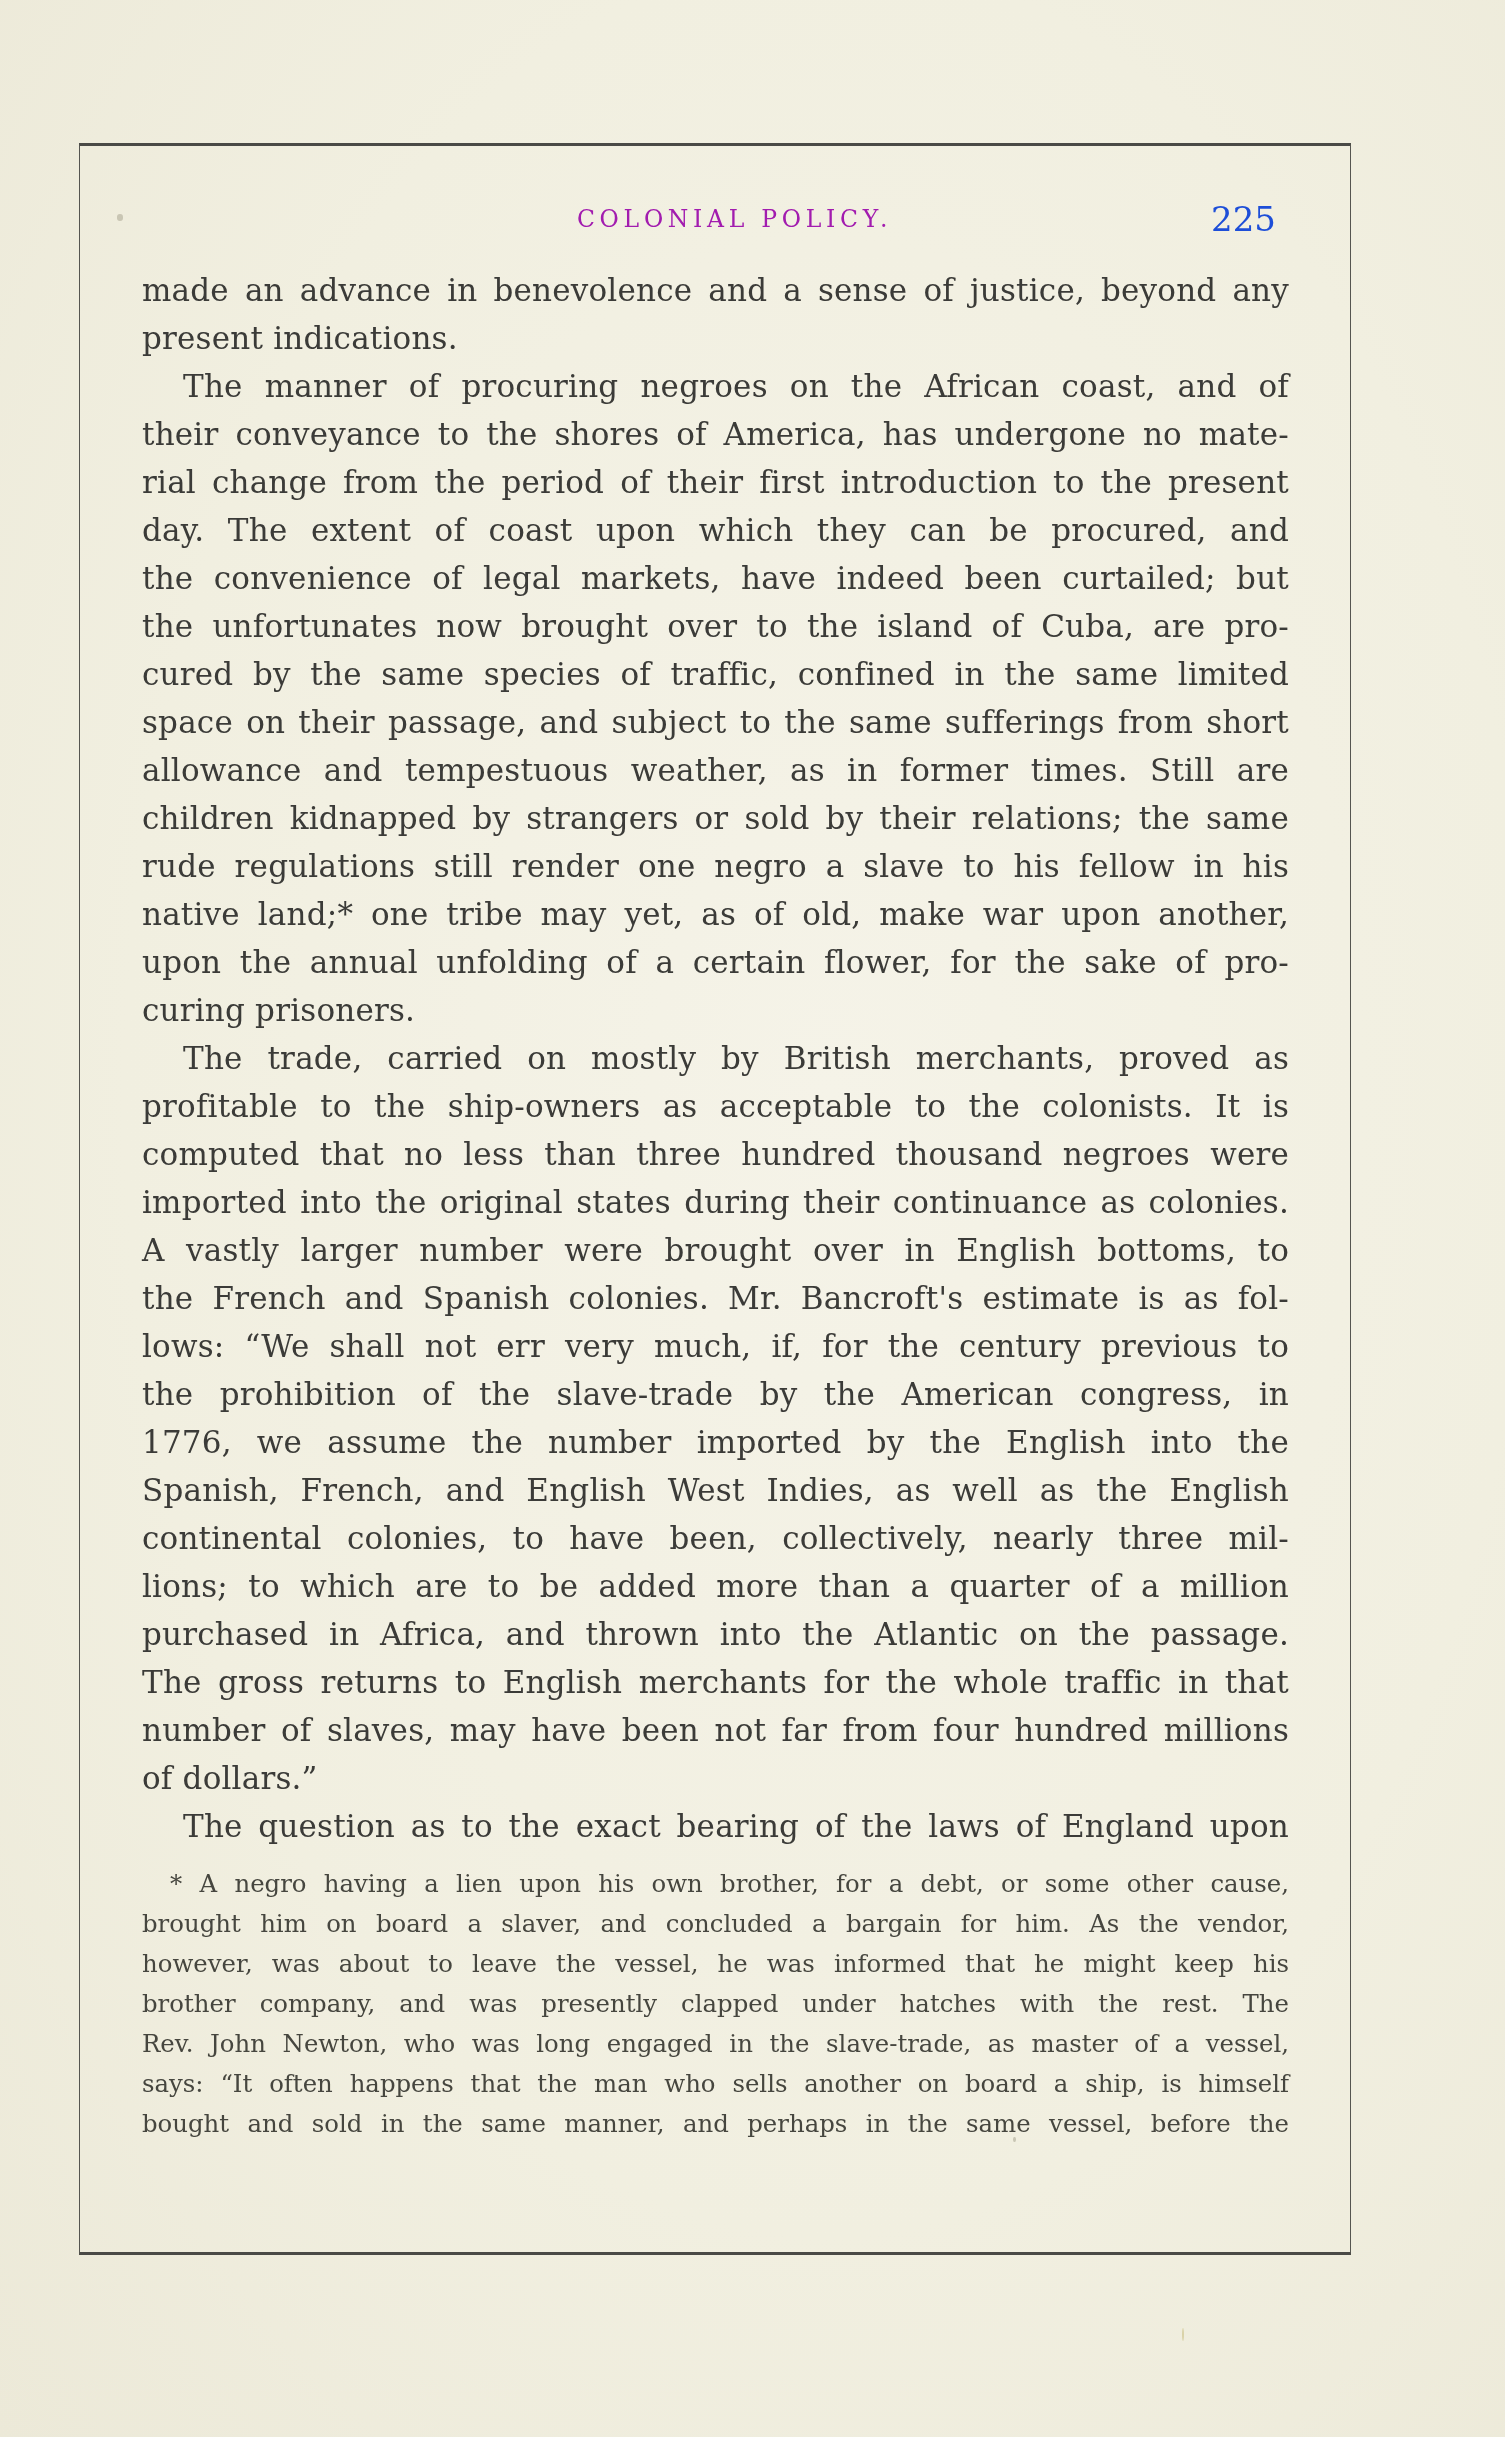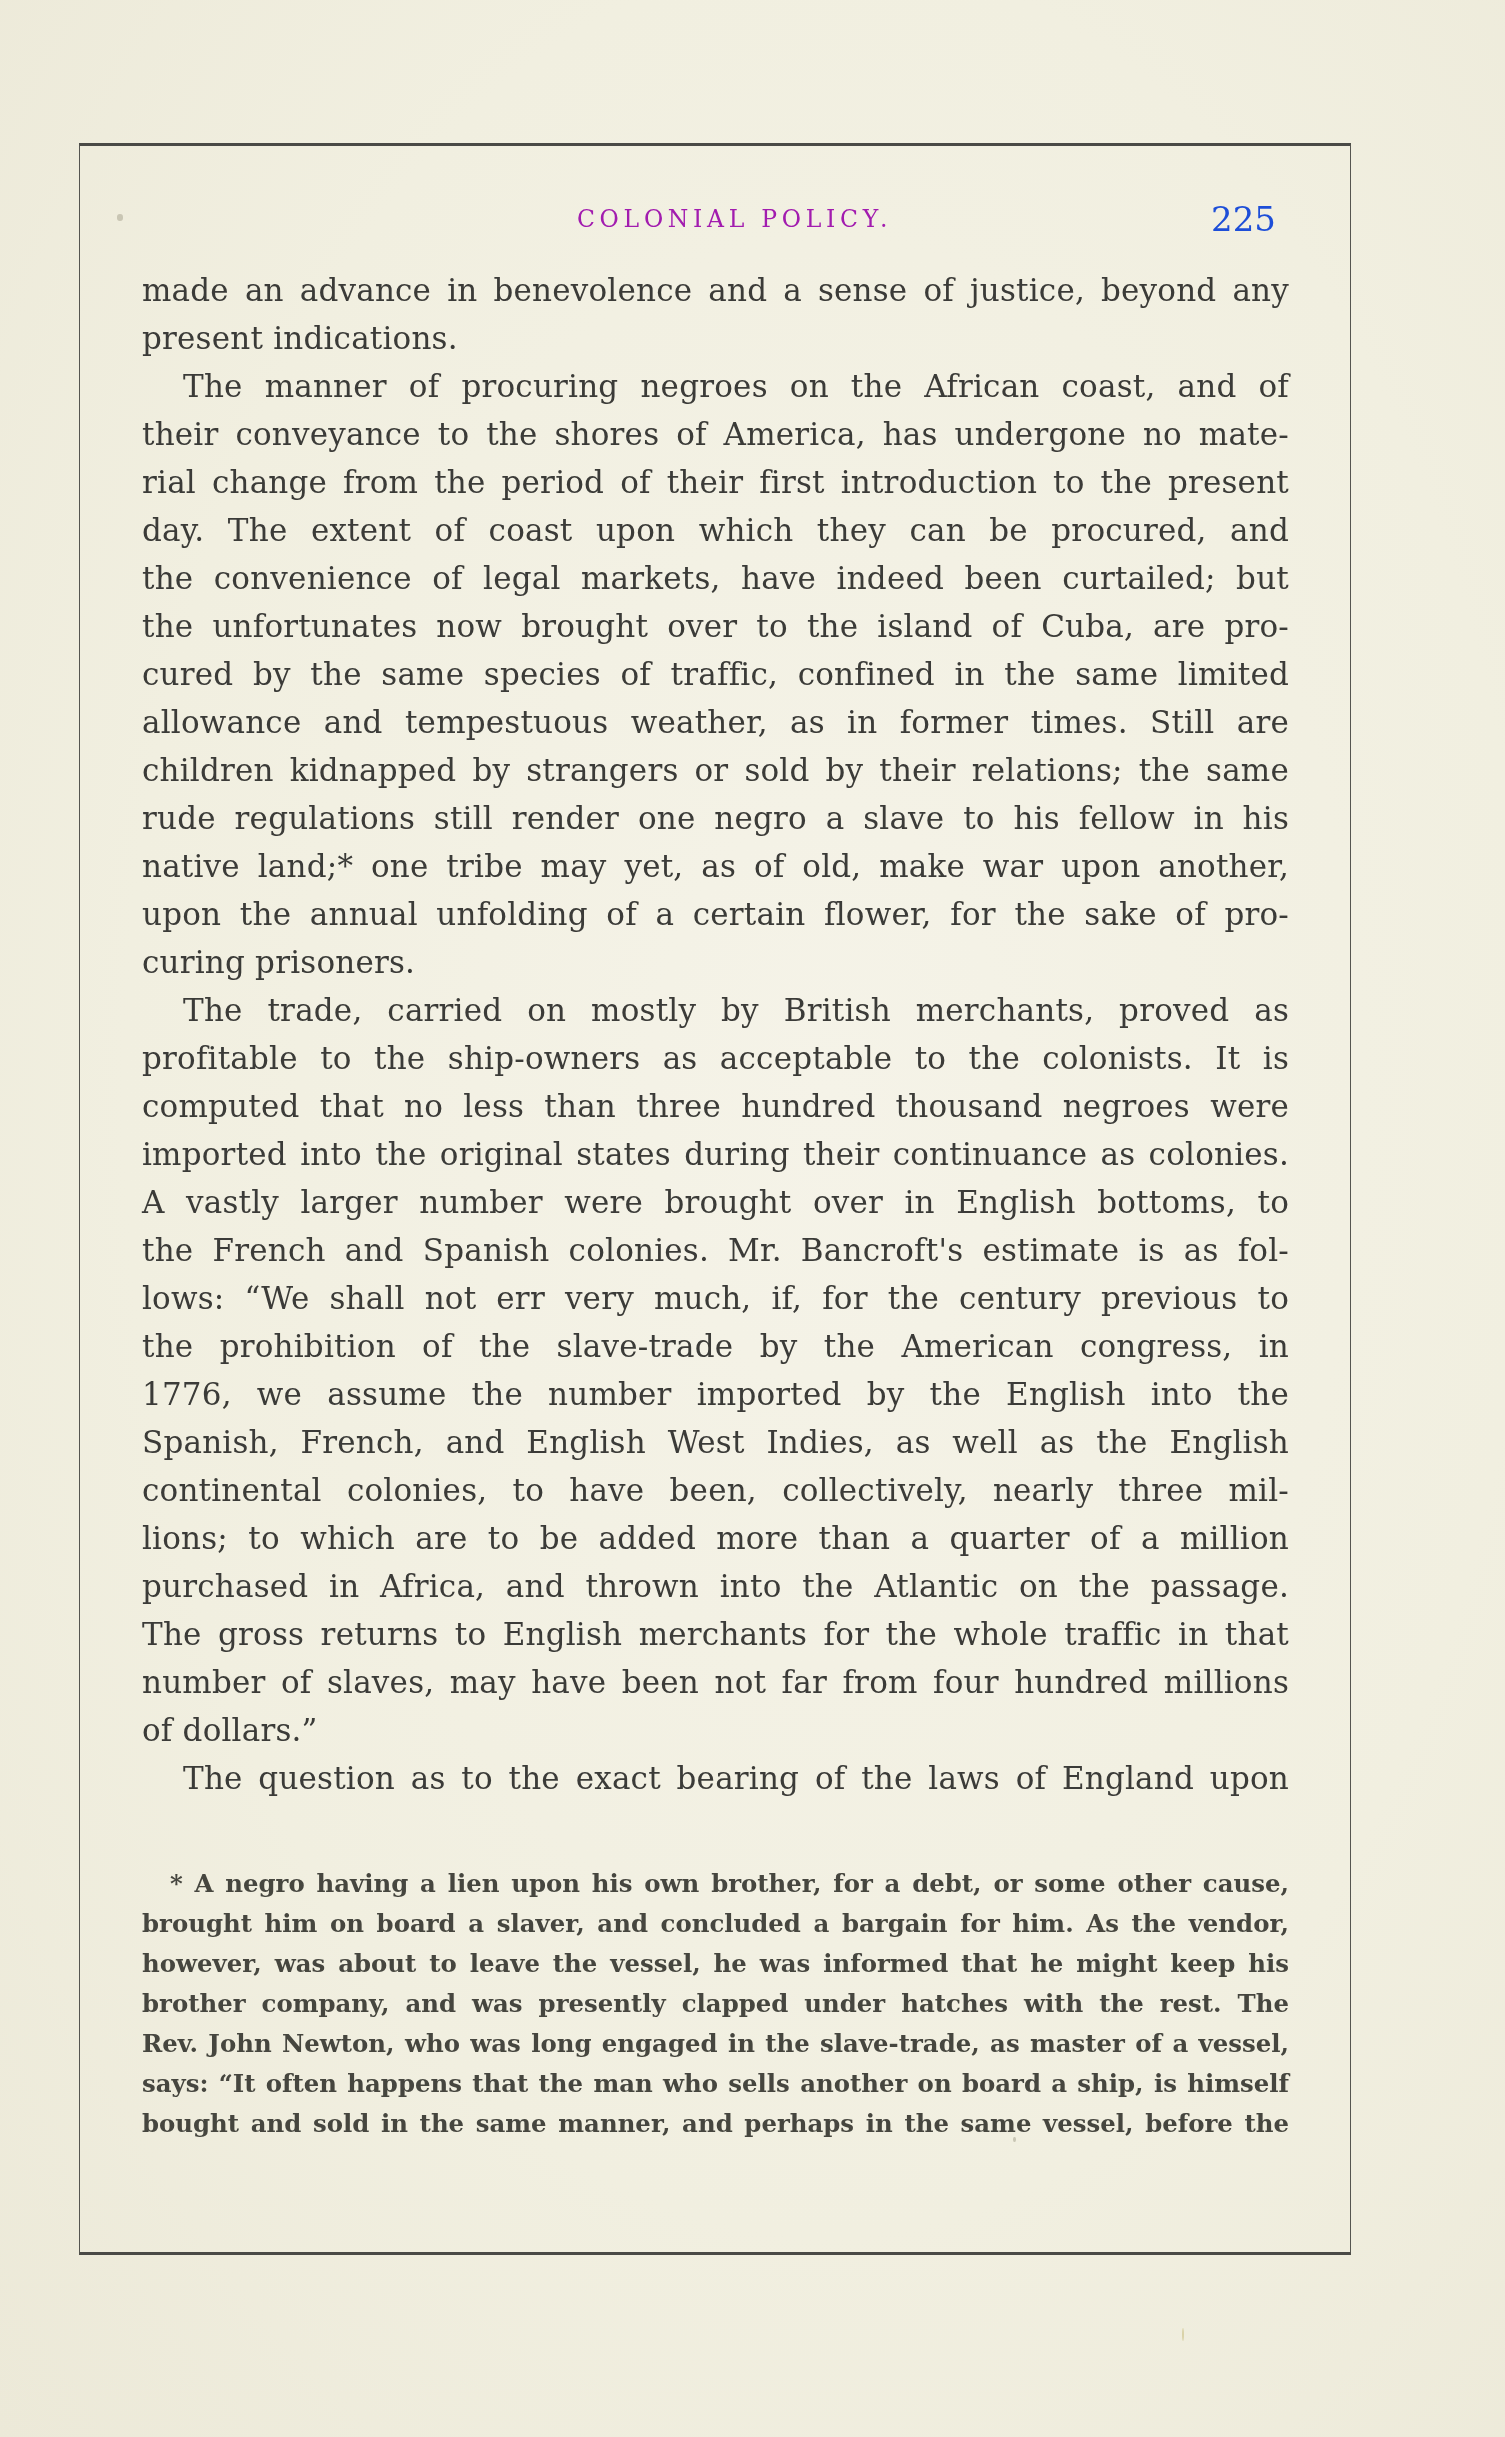--- a/index.html
+++ b/index.html
@@ -83,21 +83,21 @@
     position: absolute;
     left: 142px;
     top: 1864px;
     width: 1147px;
   }
   .fline {
     display: block;
     height: 40px;
     line-height: 40px;
     font-size: 24.4px;
-    font-weight: bold;
+    font-weight: normal;
     color: #46463f;
     white-space: nowrap;
     text-align: justify;
     text-align-last: justify;
   }
   .fline.indent {
     padding-left: 28px;
   }
   .fline.last {
     text-align-last: left;
@@ -127,20 +127,21 @@
 <div class="body-text" id="body-text">
     <span class="line">made an advance in benevolence and a sense of justice, beyond any</span>
     <span class="line last">present indications.</span>
     <span class="line indent">The manner of procuring negroes on the African coast, and of</span>
     <span class="line">their conveyance to the shores of America, has undergone no mate-</span>
     <span class="line">rial change from the period of their first introduction to the present</span>
     <span class="line">day.  The extent of coast upon which they can be procured, and</span>
     <span class="line">the convenience of legal markets, have indeed been curtailed; but</span>
     <span class="line">the unfortunates now brought over to the island of Cuba, are pro-</span>
     <span class="line">cured by the same species of traffic, confined in the same limited</span>
+    <span class="line">space on their passage, and subject to the same sufferings from short</span>
     <span class="line">allowance and tempestuous weather, as in former times.  Still are</span>
     <span class="line">children kidnapped by strangers or sold by their relations; the same</span>
     <span class="line">rude regulations still render one negro a slave to his fellow in his</span>
     <span class="line">native land;* one tribe may yet, as of old, make war upon another,</span>
     <span class="line">upon the annual unfolding of a certain flower, for the sake of pro-</span>
     <span class="line last">curing prisoners.</span>
     <span class="line indent">The trade, carried on mostly by British merchants, proved as</span>
     <span class="line">profitable to the ship-owners as acceptable to the colonists.  It is</span>
     <span class="line">computed that no less than three hundred thousand negroes were</span>
     <span class="line">imported into the original states during their continuance as colonies.</span>

